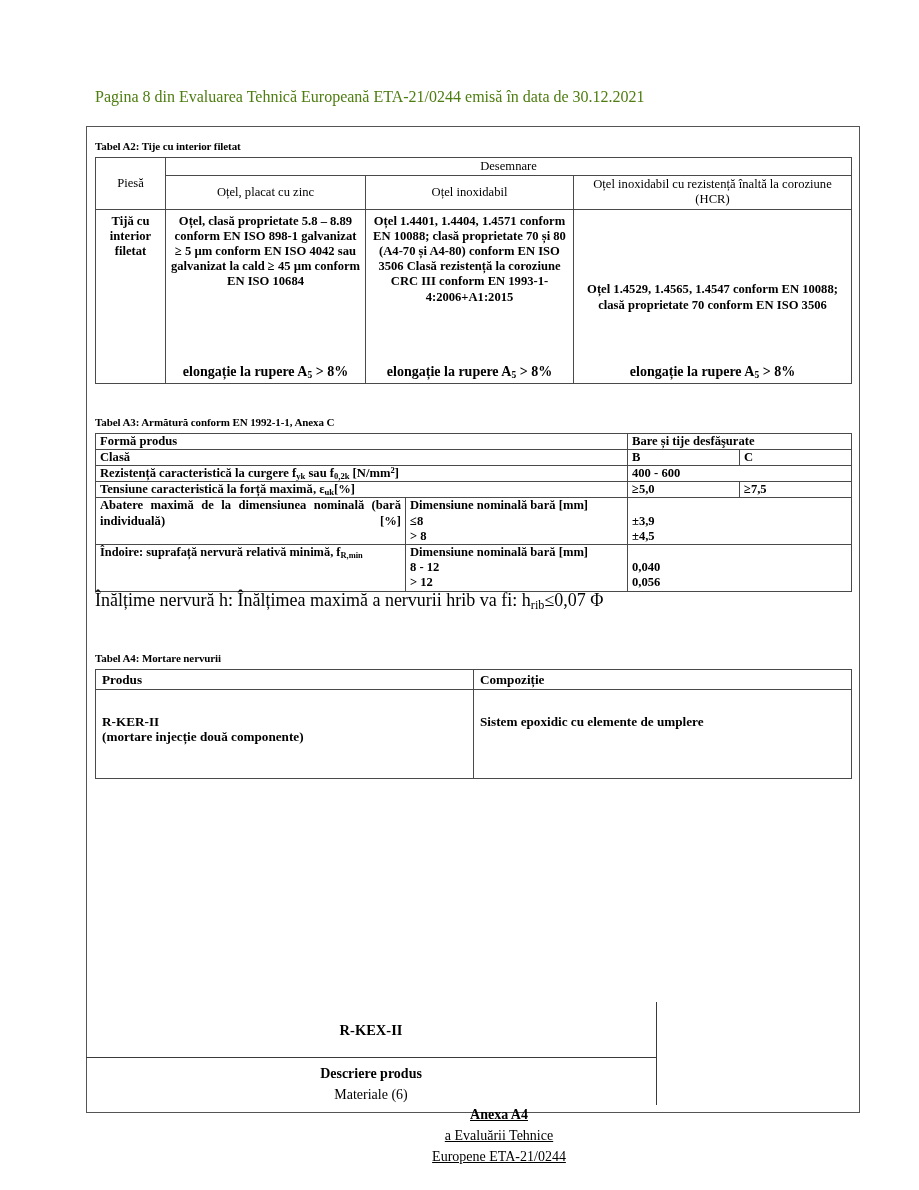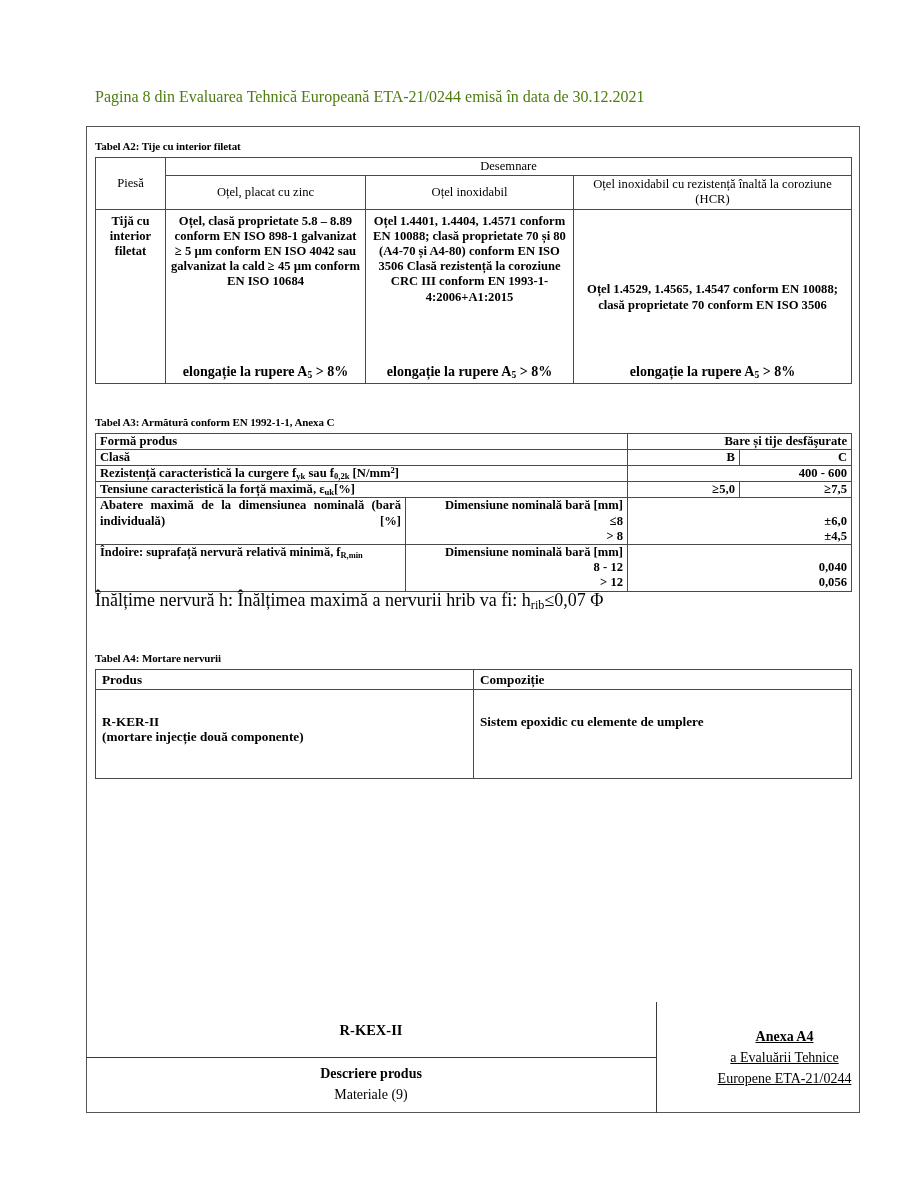--- a/index.html
+++ b/index.html
@@ -57,21 +57,21 @@
     table-layout: fixed;
   }
   table td, table th {
     border: 1px solid #4a4a4a;
     font-size: 12.6px;
     line-height: 15.2px;
     padding: 1px 4px;
     vertical-align: top;
     font-weight: bold;
   }
-  .ctr { text-align: right; margin-top: 12px; }
+  .ctr { text-align: left; margin-top: 12px; }
   .lft { text-align: left; }
   .bold { font-weight: bold; }
   .just { text-align: justify; text-align-last: justify; }
 
   
   #table-a2 td { vertical-align: top; }
   #table-a2 .hdr { font-weight: normal; text-align: center; vertical-align: middle; }
   #table-a2 .piesa-cell { text-align: center; font-size: 12.6px; }
   #table-a2 .body-cell {
     text-align: center;
@@ -114,20 +114,21 @@
   }
 
   
   .footer-block {
     position: absolute;
     left: 86px;
     top: 1002px;
     width: 826px;
     height: 111px;
     display: flex;
+    flex-direction: column;
   }
   .footer-left {
     width: 571px;
     display: flex;
     flex-direction: column;
     border-right: 1.4px solid #3a3a3a;
     box-sizing: border-box;
   }
   .footer-left-top {
     flex: 0 0 56px;
@@ -236,21 +237,21 @@
         </tr>
         <tr>
           <td class="just">Abatere maximă de la dimensiunea nominală (bară individuală) [%]</td>
           <td class="ctr">
             <div>Dimensiune nominală bară [mm]</div>
             <div>≤8</div>
             <div>&gt; 8</div>
           </td>
           <td class="ctr" colspan="2">
             <div style="height:15.2px"></div>
-            <div>±6,0</div>
+            <div>±3,9</div>
             <div>±4,5</div>
           </td>
         </tr>
         <tr>
           <td class="lft r-hi"><span>Îndoire: suprafață nervură relativă minimă, f</span><sub>R,min</sub></td>
           <td class="ctr">
             <div>Dimensiune nominală bară [mm]</div>
             <div>8 - 12</div>
             <div>&gt; 12</div>
           </td>
@@ -292,21 +293,21 @@
 
 </div>
 
 <div class="footer-block">
   <div class="footer-left">
     <div class="footer-left-top">
       <span class="f-bold">R-KEX-II</span>
     </div>
     <div class="footer-left-bottom">
       <div class="f-bold-sm">Descriere produs</div>
-      <div class="f-norm">Materiale (9)</div>
+      <div class="f-norm">Materiale (6)</div>
     </div>
   </div>
   <div class="footer-right">
     <div class="f-bold-sm">Anexa A4</div>
     <div class="f-norm">a Evaluării Tehnice</div>
     <div class="f-norm">Europene ETA-21/0244</div>
   </div>
 </div>
 
 </body></html>

